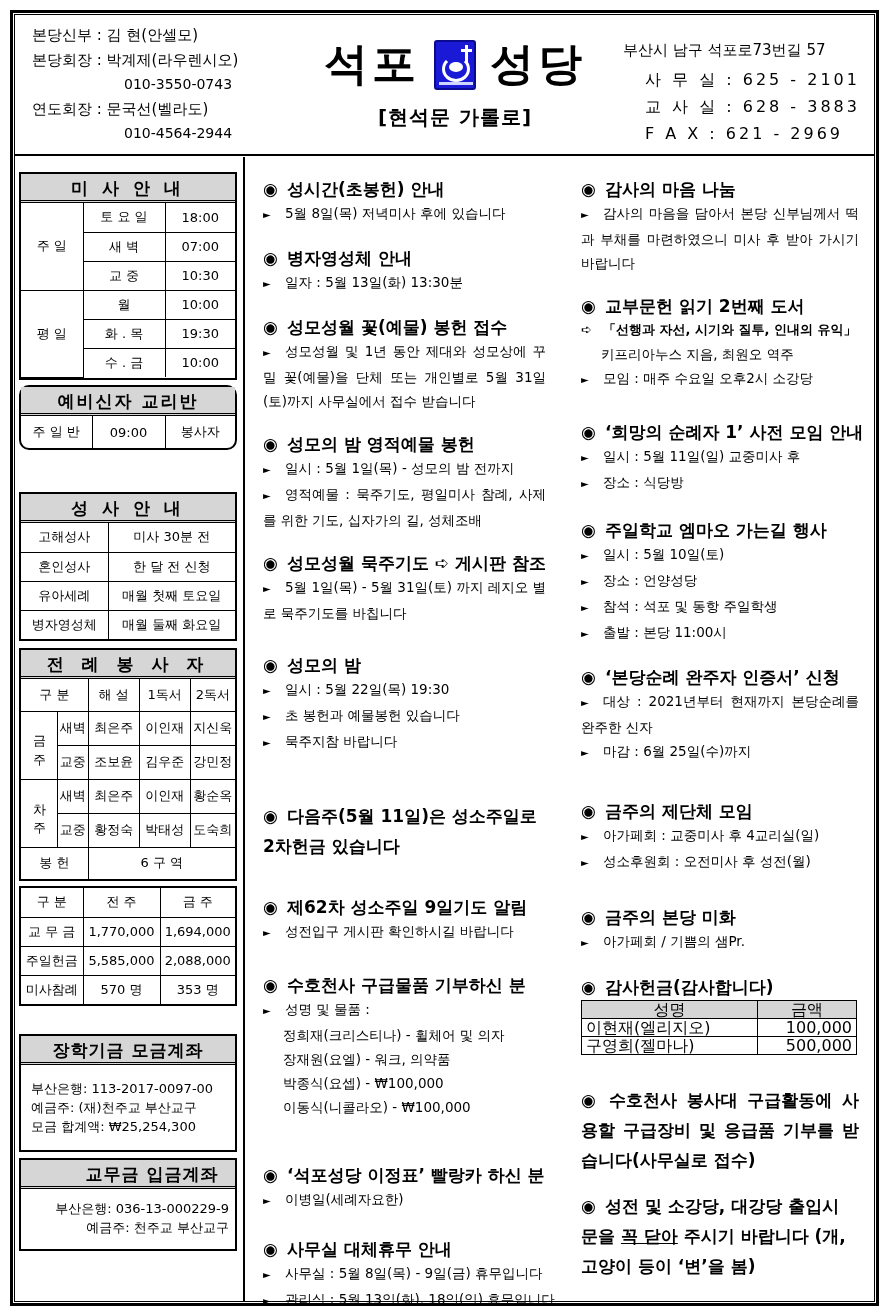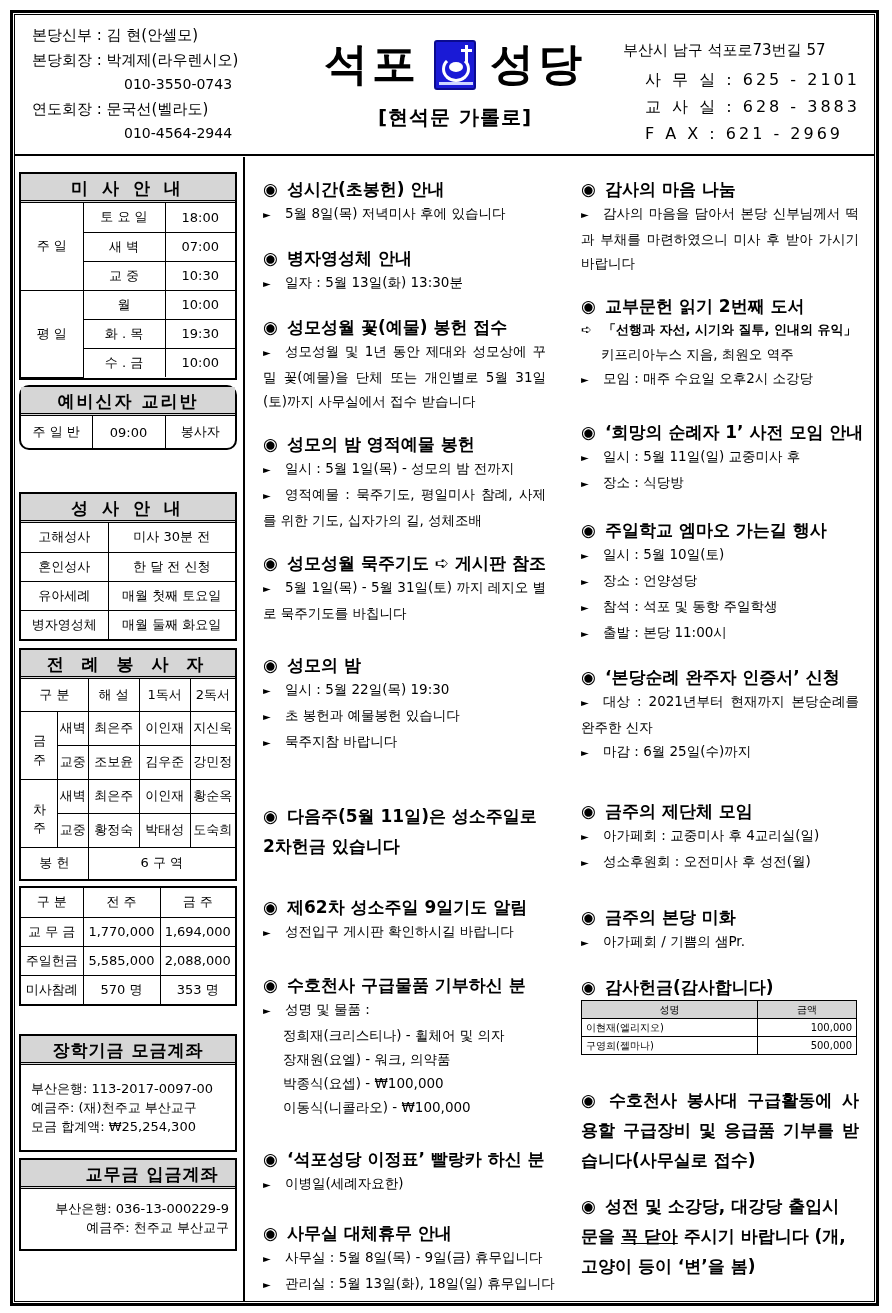--- a/index.html
+++ b/index.html
@@ -60,21 +60,21 @@
   .col-right { left: 581px; width: 278px; }
   .notice { margin-bottom: 19px; }
   .n-title { font-size: 17px; font-weight: bold; line-height: 24px; white-space: nowrap; }
   .n-title .bullet { display: inline-block; width: 24px; font-weight: normal; }
   .n-line { font-size: 13.5px; line-height: 24px; white-space: nowrap; }
   .n-line.wrap { white-space: normal; text-align: justify; }
   .tri { display: inline-block; width: 22px; font-size: 10px; }
   .indent { padding-left: 20px; }
   .big-title { font-size: 17px; font-weight: bold; line-height: 30px; }
 
-  .thanks-table { width: 276px; border-collapse: collapse; font-size: 10px; margin-top: 1px; }
+  .thanks-table { width: 276px; border-collapse: collapse; font-size: 16px; margin-top: 1px; }
   .thanks-table th { background: #d6d6d6; font-weight: normal; border: 1px solid #000; height: 18px; line-height: 16px; }
   .thanks-table td { border: 1px solid #000; height: 18px; line-height: 16px; padding: 0 4px; }
   .thanks-table td.amt { text-align: right; }
 
   .u { text-decoration: underline; }
 </style>
 </head>
 <body>
 
 <div class="frame"></div>
@@ -299,21 +299,21 @@
     <div class="n-line"><span class="tri">►</span><span>초 봉헌과 예물봉헌 있습니다</span></div>
     <div class="n-line"><span class="tri">►</span><span>묵주지참 바랍니다</span></div>
   </div>
   <div class="notice" style="margin-bottom:34px;">
     <div class="big-title" style="white-space:normal;"><span class="bullet" style="display:inline-block;width:24px;font-weight:normal;">◉</span><span>다음주(5월 11일)은 성소주일로 2차헌금 있습니다</span></div>
   </div>
   <div class="notice" style="margin-bottom:28px;">
     <div class="n-title"><span class="bullet">◉</span><span>제62차 성소주일 9일기도 알림</span></div>
     <div class="n-line"><span class="tri">►</span><span>성전입구 게시판 확인하시길 바랍니다</span></div>
   </div>
-  <div class="notice" style="margin-bottom:28px;">
+  <div class="notice" style="margin-bottom:44px;">
     <div class="n-title"><span class="bullet">◉</span><span>수호천사 구급물품 기부하신 분</span></div>
     <div class="n-line"><span class="tri">►</span><span>성명 및 물품 :</span></div>
     <div class="n-line indent">정희재(크리스티나) - 휠체어 및 의자</div>
     <div class="n-line indent">장재원(요엘) - 워크, 의약품</div>
     <div class="n-line indent">박종식(요셉) - ₩100,000</div>
     <div class="n-line indent">이동식(니콜라오) - ₩100,000</div>
   </div>
   <div class="notice" style="margin-bottom:24px;">
     <div class="n-title"><span class="bullet">◉</span><span>‘석포성당 이정표’ 빨랑카 하신 분</span></div>
     <div class="n-line"><span class="tri">►</span><span>이병일(세례자요한)</span></div>

